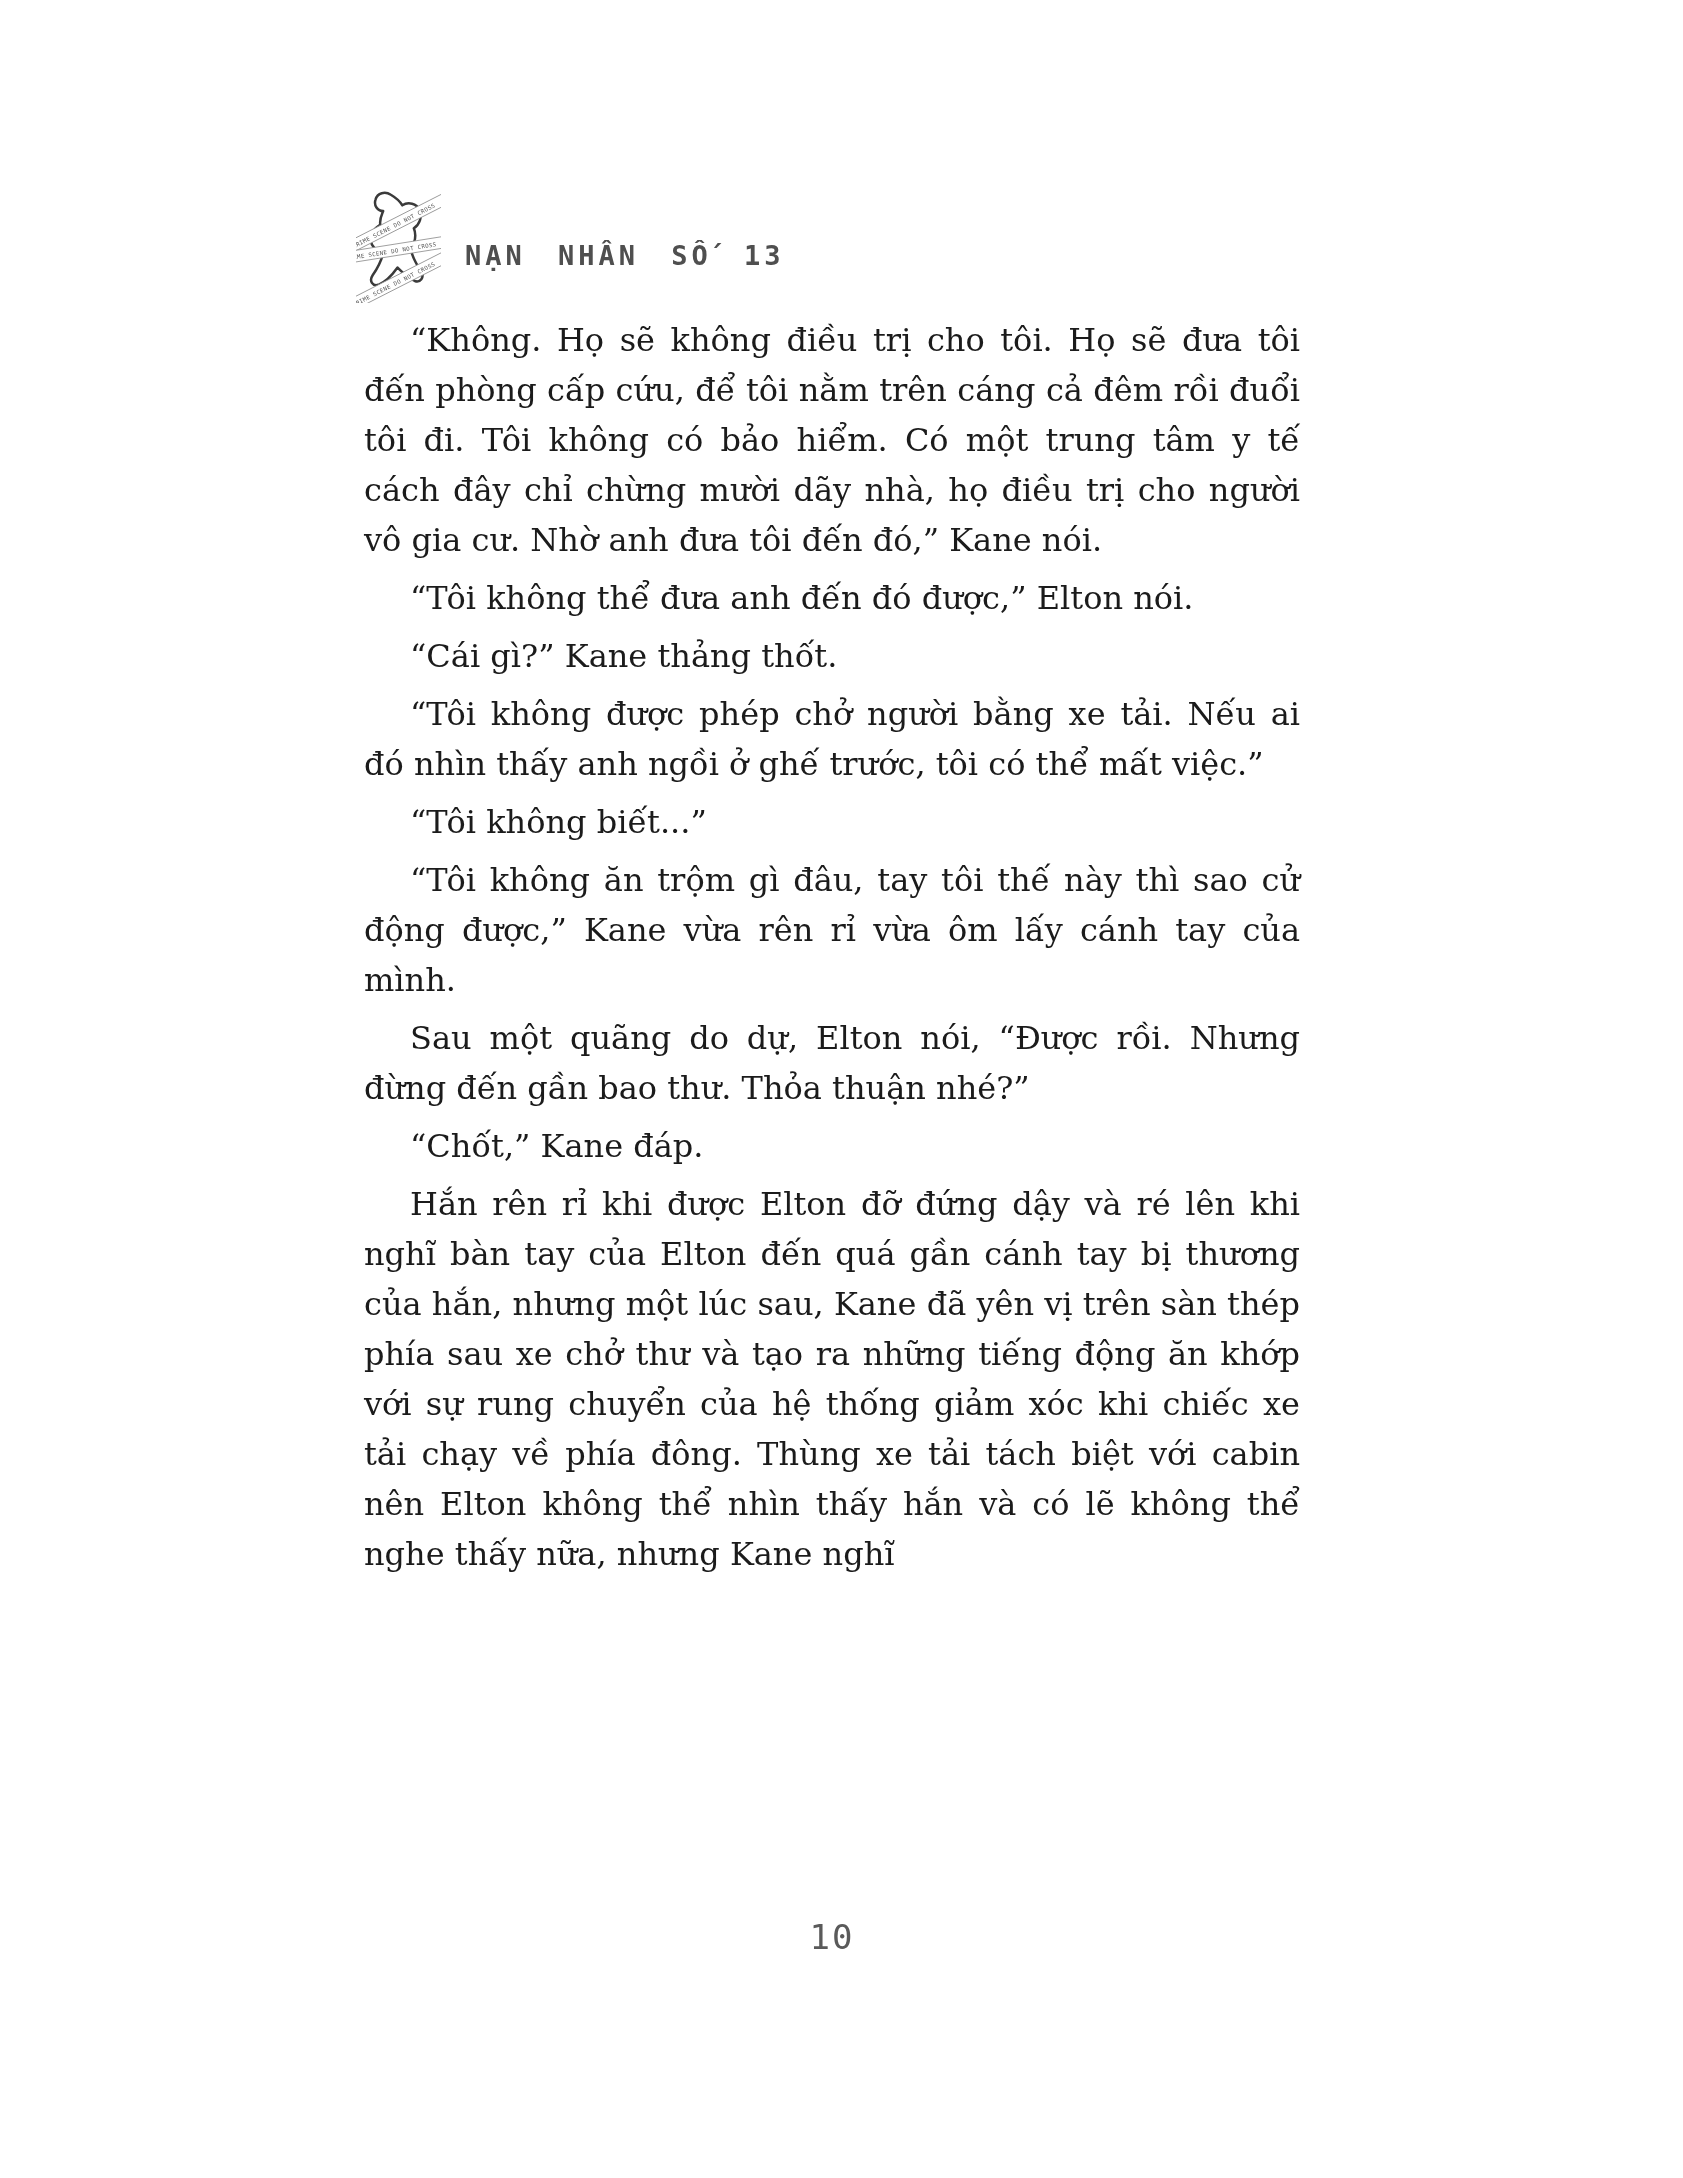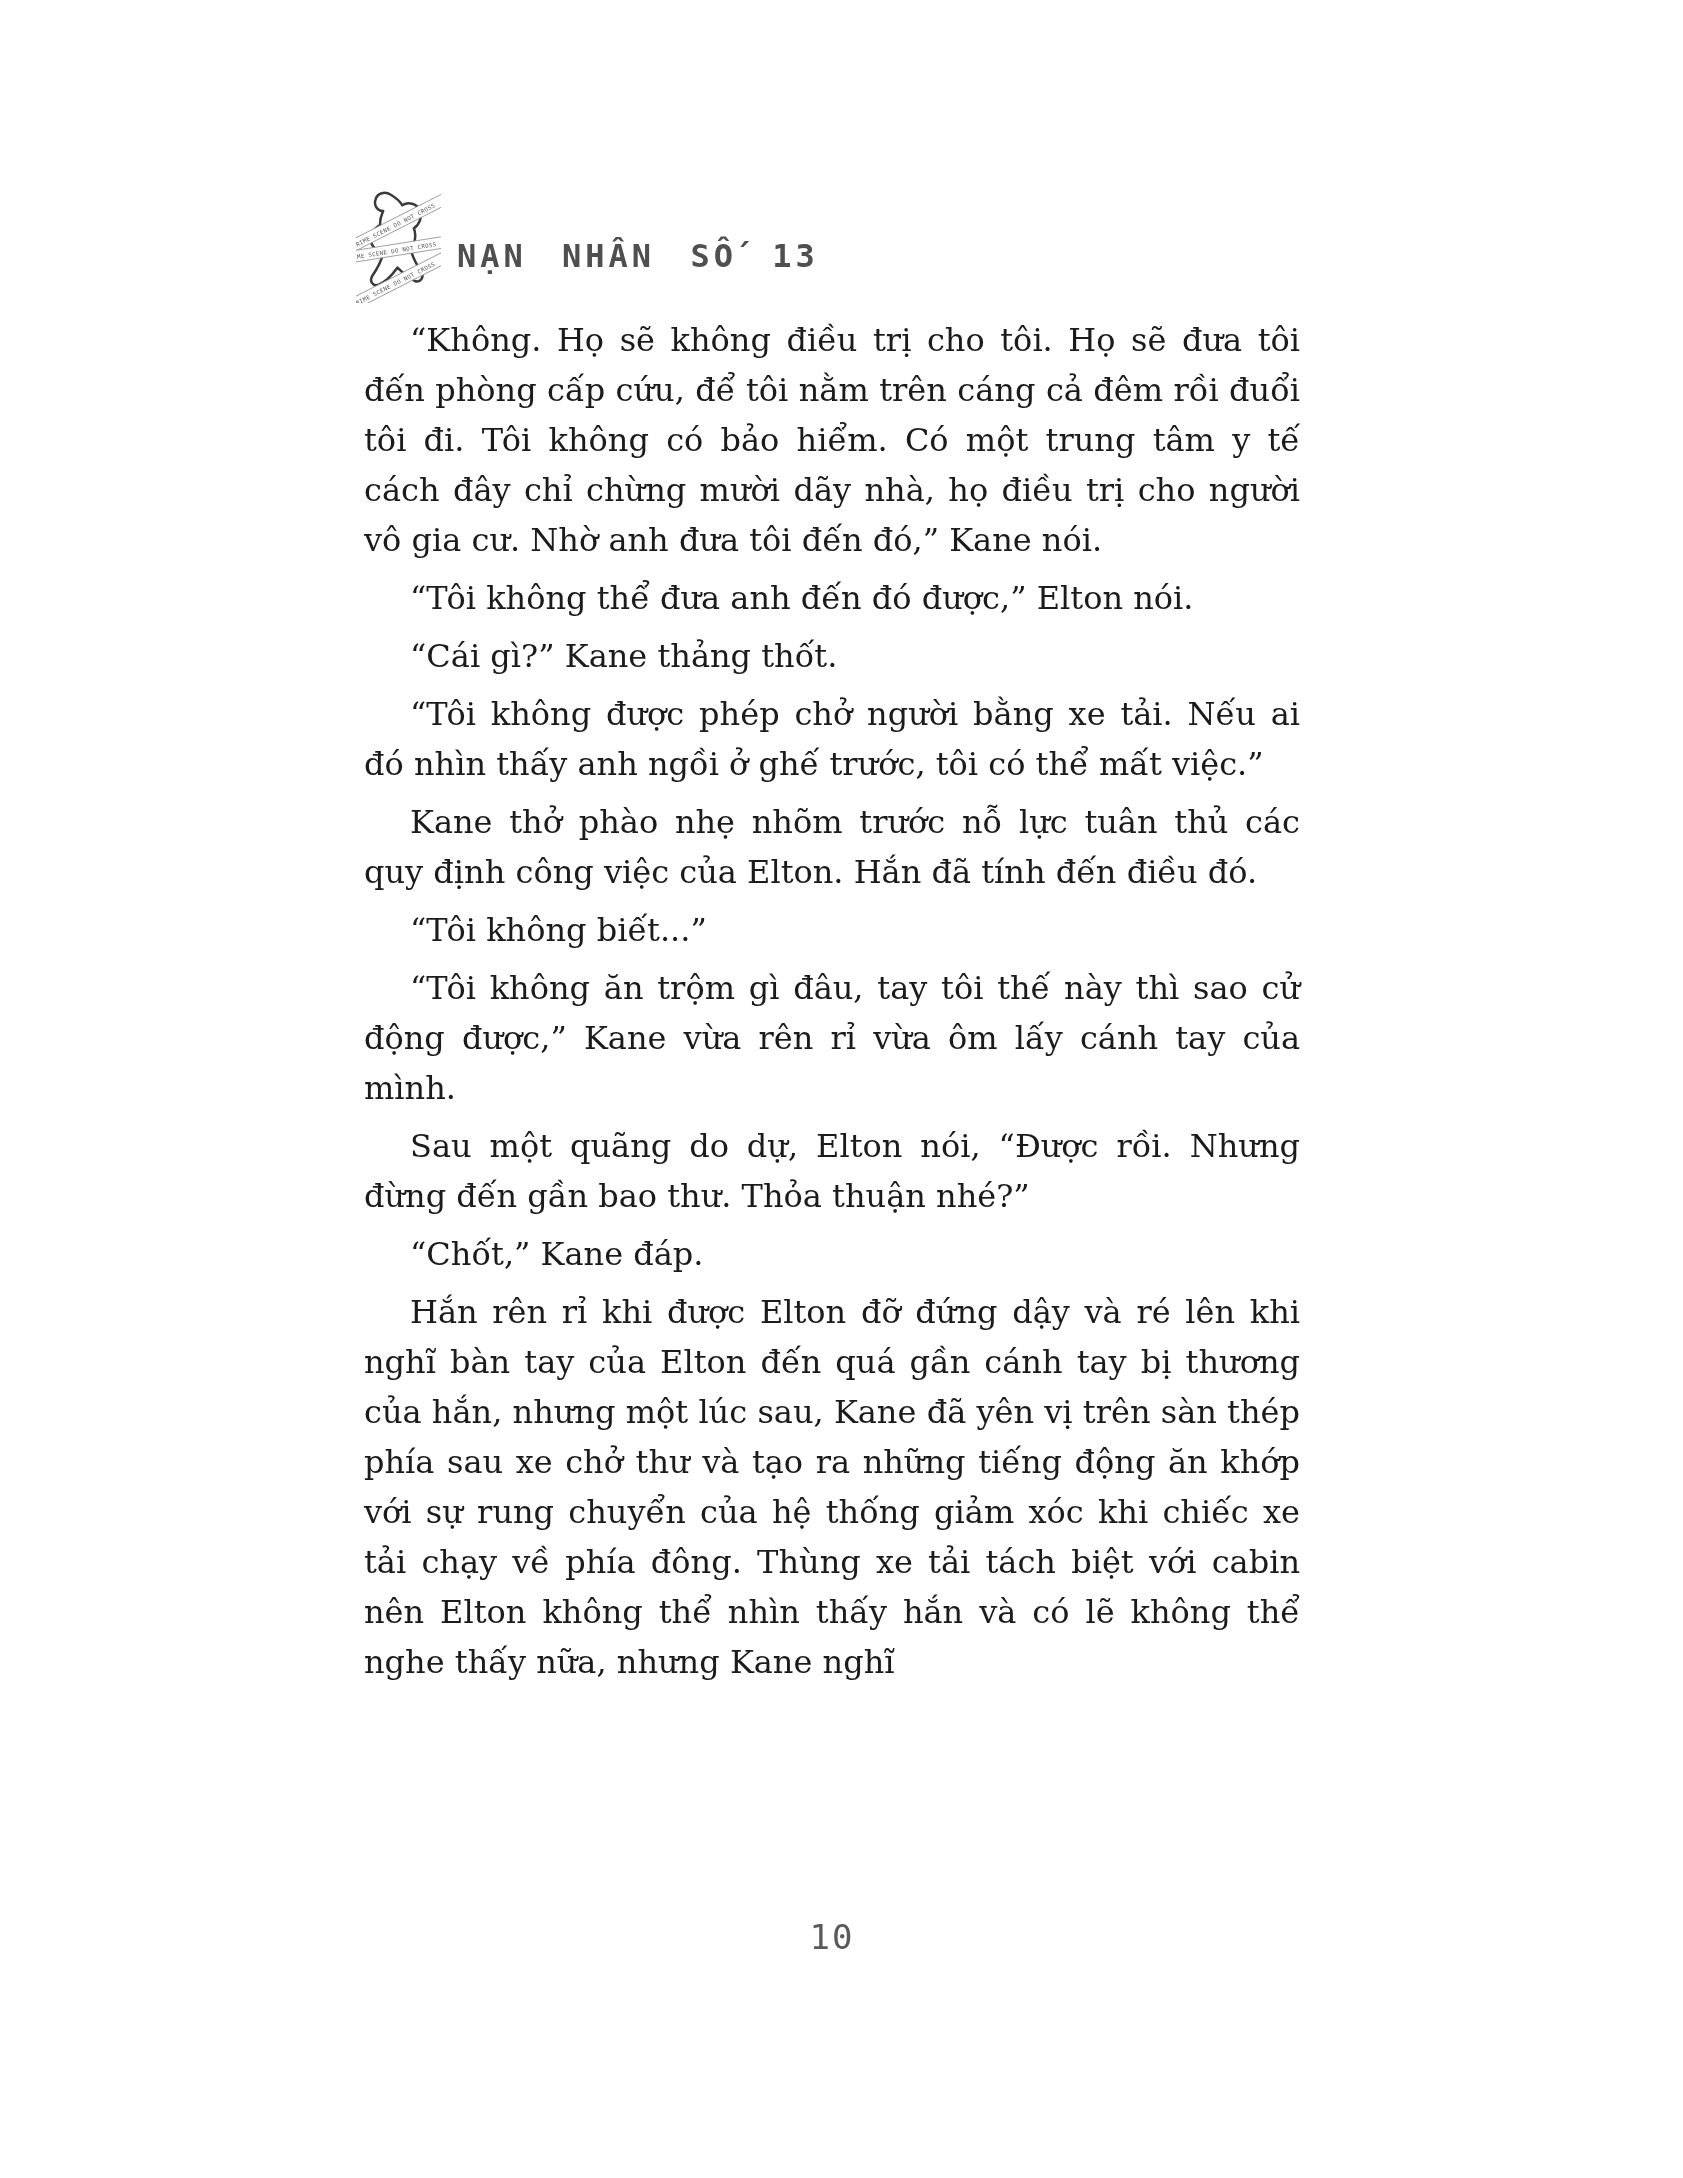--- a/index.html
+++ b/index.html
@@ -24,26 +24,27 @@
     gap: 16px;
   }
   .logo {
     width: 85px;
     height: 113px;
     flex: 0 0 auto;
   }
   .chapter-title {
     font-family: "DejaVu Sans Mono", monospace;
     font-weight: bold;
-    font-size: 32px;
+    font-size: 27px;
     letter-spacing: 4px;
     word-spacing: 12px;
     color: #4f4f4f;
     white-space: nowrap;
     padding-top: 18px;
+    margin-left: 8px;
   }
   .body-text {
     position: absolute;
     left: 364px;
     top: 315px;
     width: 936px;
     font-size: 32px;
     line-height: 50px;
     color: #1b1b1b;
     text-align: justify;
@@ -106,21 +107,20 @@
       </g>
     </svg>
     <div class="chapter-title">NẠN NHÂN SỐ 13</div>
   </header>
 
   <main class="body-text">
       <p>“Không. Họ sẽ không điều trị cho tôi. Họ sẽ đưa tôi đến phòng cấp cứu, để tôi nằm trên cáng cả đêm rồi đuổi tôi đi. Tôi không có bảo hiểm. Có một trung tâm y tế cách đây chỉ chừng mười dãy nhà, họ điều trị cho người vô gia cư. Nhờ anh đưa tôi đến đó,” Kane nói.</p>
       <p>“Tôi không thể đưa anh đến đó được,” Elton nói.</p>
       <p>“Cái gì?” Kane thảng thốt.</p>
       <p>“Tôi không được phép chở người bằng xe tải. Nếu ai đó nhìn thấy anh ngồi ở ghế trước, tôi có thể mất việc.”</p>
-      <p>Kane thở phào nhẹ nhõm trước nỗ lực tuân thủ các quy định công việc của Elton. Hắn đã tính đến điều đó.</p>
       <p>“Tôi không biết...”</p>
       <p>“Tôi không ăn trộm gì đâu, tay tôi thế này thì sao cử động được,” Kane vừa rên rỉ vừa ôm lấy cánh tay của mình.</p>
       <p>Sau một quãng do dự, Elton nói, “Được rồi. Nhưng đừng đến gần bao thư. Thỏa thuận nhé?”</p>
       <p>“Chốt,” Kane đáp.</p>
       <p>Hắn rên rỉ khi được Elton đỡ đứng dậy và ré lên khi nghĩ bàn tay của Elton đến quá gần cánh tay bị thương của hắn, nhưng một lúc sau, Kane đã yên vị trên sàn thép phía sau xe chở thư và tạo ra những tiếng động ăn khớp với sự rung chuyển của hệ thống giảm xóc khi chiếc xe tải chạy về phía đông. Thùng xe tải tách biệt với cabin nên Elton không thể nhìn thấy hắn và có lẽ không thể nghe thấy nữa, nhưng Kane nghĩ</p>
     </main>
 
   <footer class="page-footer">
     <span class="page-number">10</span>
   </footer>

